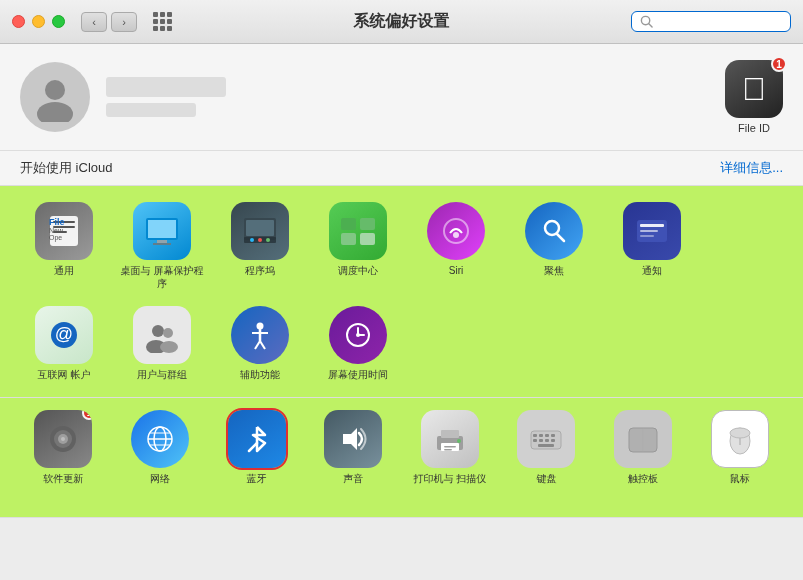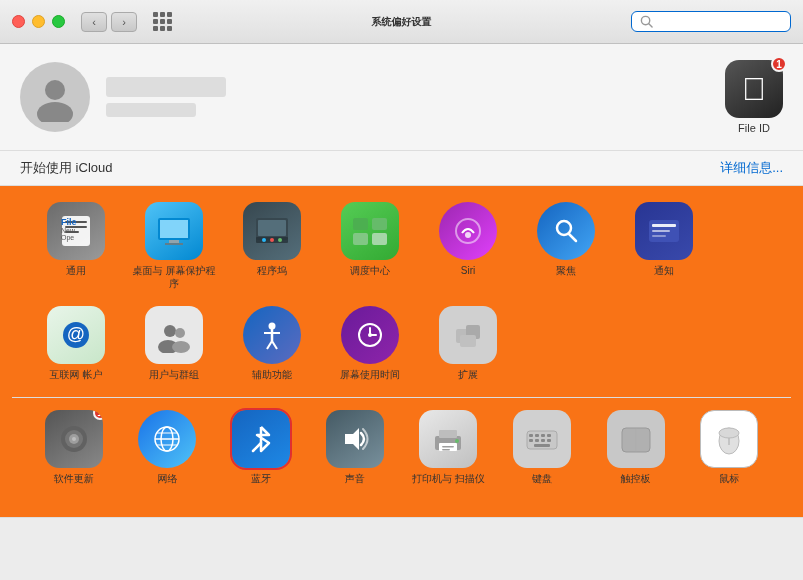--- a/index.html
+++ b/index.html
@@ -74,21 +74,21 @@
       width: 5px;
       height: 5px;
       background: #666;
       border-radius: 1px;
     }
 
     .title-text {
       position: absolute;
       left: 50%;
       transform: translateX(-50%);
-      font-size: 10px;
+      font-size: 16px;
       font-weight: 600;
       color: #333;
     }
 
     .search-box {
       margin-left: auto;
       display: flex;
       align-items: center;
       background: white;
       border: 1.5px solid #0068d0;
@@ -199,22 +199,22 @@
       color: #333;
     }
     .icloud-link {
       font-size: 13px;
       color: #0068d0;
       cursor: pointer;
     }
 
     
     .prefs-grid {
-      background: #f97316;
-      padding: 16px 32px;
+      background: #bef264;
+      padding: 16px 20px;
     }
     .prefs-row {
       display: flex;
       gap: 10px;
       margin-bottom: 16px;
       justify-content: flex-start;
     }
     .pref-item {
       display: flex;
       flex-direction: column;
@@ -460,30 +460,20 @@
         <div class="pref-icon icon-screentime" style="border-radius: 50%; background: linear-gradient(135deg, rgb(106, 27, 154), rgb(142, 36, 170));">
           <svg width="32" height="32" viewBox="0 0 32 32">
             <circle cx="16" cy="16" r="11" fill="none" stroke="white" stroke-width="2"></circle>
             <line x1="16" y1="9" x2="16" y2="16" stroke="white" stroke-width="2" stroke-linecap="round"></line>
             <line x1="16" y1="16" x2="22" y2="16" stroke="white" stroke-width="2" stroke-linecap="round"></line>
             <circle cx="16" cy="16" r="2" fill="white"></circle>
           </svg>
         </div>
         <span class="pref-label">屏幕使用时间</span>
       </div>
-      <div class="pref-item">
-        <div class="pref-icon icon-extensions" style="background: rgb(208, 208, 208);">
-          <svg width="36" height="36" viewBox="0 0 36 36">
-            <rect x="6" y="12" width="14" height="14" rx="2" fill="#bbb"></rect>
-            <rect x="16" y="8" width="14" height="14" rx="2" fill="#aaa"></rect>
-            <rect x="10" y="18" width="16" height="12" rx="2" fill="#c0c0c0"></rect>
-          </svg>
-        </div>
-        <span class="pref-label">扩展</span>
-      </div>
     </div>
     <div style="height: 1px; background: rgb(221, 221, 221); margin: 4px -20px 12px;"></div>
     <div class="prefs-row">
       <div class="pref-item">
         <div class="pref-icon icon-software" style="background: linear-gradient(145deg, rgb(85, 85, 85), rgb(136, 136, 136)); position: relative;">
           <svg width="36" height="36" viewBox="0 0 36 36">
             <circle cx="18" cy="18" r="13" fill="#616161"></circle>
             <circle cx="18" cy="18" r="9" fill="#757575"></circle>
             <circle cx="18" cy="18" r="5" fill="#9e9e9e"></circle>
             <circle cx="18" cy="18" r="2" fill="#bdbdbd"></circle>

